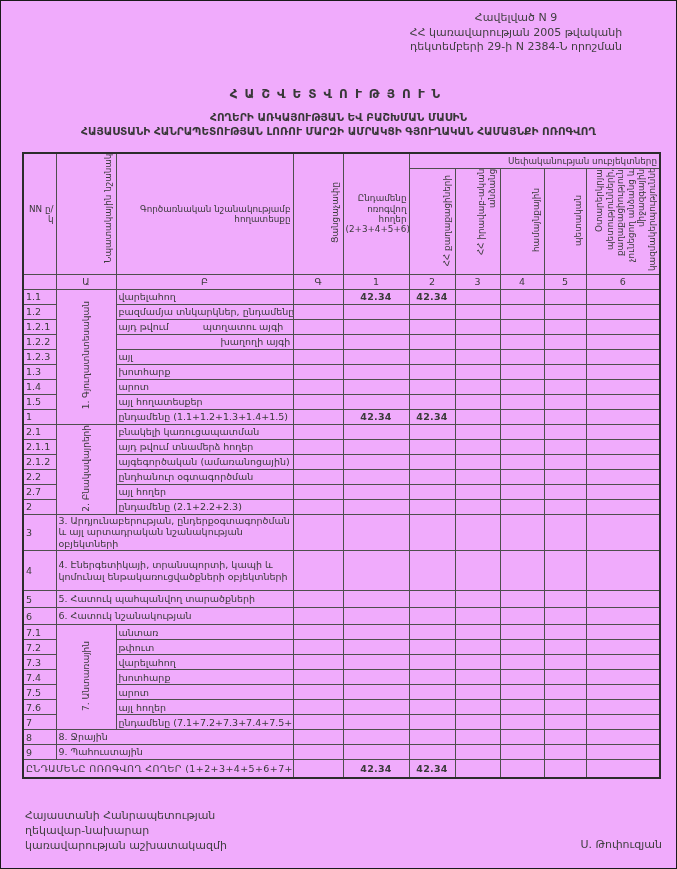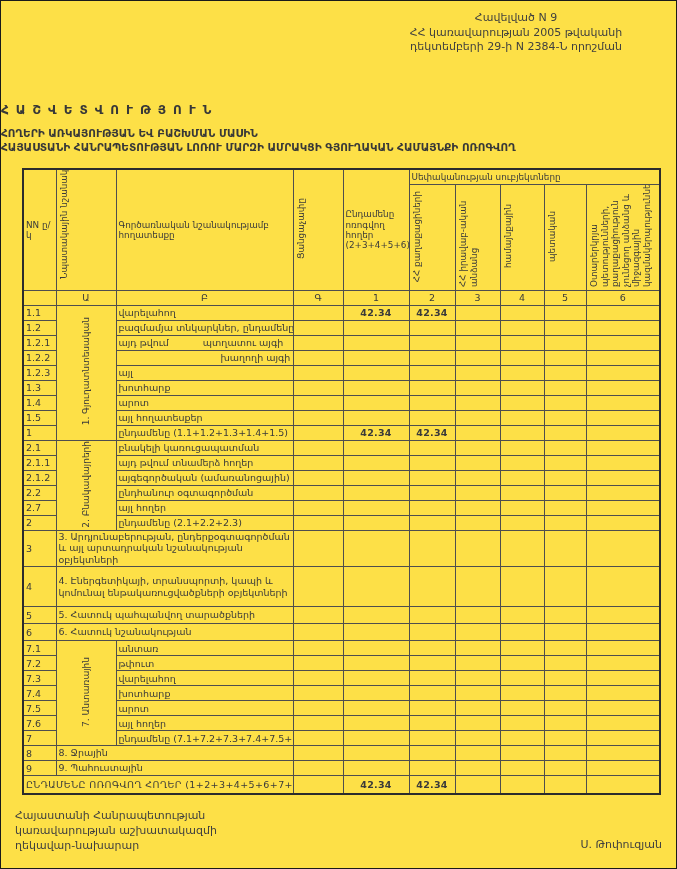--- a/index.html
+++ b/index.html
@@ -1,56 +1,56 @@
 <!DOCTYPE html>
 <html><head>
 <meta charset="utf-8">
 <style>
   * { margin: 0; padding: 0; box-sizing: border-box; }
   html,body { background:#e8e8e8; }
   .page {
     position: relative;
     width: 677px; height: 869px;
-    background: #fde047;
+    background: #f0abfc;
     border: 1px solid #1a1a1a;
     font-family: "DejaVu Sans", sans-serif;
     color: #3a3a3a;
     overflow: hidden;
   }
   
   .appendix {
     margin: 10px 10px 0 auto;
     width: 300px;
     text-align: center;
     font-size: 11px;
     line-height: 1.32;
     color: #3f3f3f;
   }
   
-  .title-block { margin-top: 48px; color: #383838; }
+  .title-block { margin-top: 32px; text-align: center; color: #383838; }
   .title-main { font-size: 12px; font-weight: bold; letter-spacing: 7px; }
   .title-sub { margin-top: 9px; font-size: 10.5px; font-weight: bold; line-height: 1.35; }
 
   
   table.report {
     margin: 14px 0 0 21px;
     border-collapse: collapse;
     table-layout: fixed;
     width: 637px;
     border: 2px solid #2c2c2c;
   }
   table.report th, table.report td {
     border: 1px solid #4e4e4e;
     font-size: 9.5px;
     color: #3a3a3a;
     overflow: hidden;
     padding: 0 2px;
     vertical-align: middle;
   }
-  table.report th { font-weight: normal; text-align: left; font-size: 8.8px; line-height: 1.15; }
+  table.report th { font-weight: normal; text-align: right; font-size: 8.8px; line-height: 1.15; }
   tr.hrow1 { height: 16px; }
   tr.hrow2 th { height: 104px; }
   tr.index-row td { height: 15px; text-align: center; font-size: 9.5px; }
   tbody tr { height: 15px; }
   td.num-cell { text-align: left; font-size: 9px; padding: 0; }
   td.group-cell { text-align: center; padding: 0; }
   td.row-label { text-align: left; padding-left: 4px; white-space: nowrap; }
   td.row-label.wrap { white-space: normal; line-height: 1.25; }
   td.val-cell { text-align: center; font-size: 9.5px; font-weight: bold; letter-spacing: 0.3px; }
   td.total-label { text-align: center; font-size: 9.5px; letter-spacing: 0.4px; }
@@ -64,21 +64,21 @@
     max-height: 100px;
   }
   .vtext.multi { white-space: normal; max-height: 102px; }
   .vtext.gv { font-size: 9px; max-height: 200px; }
   .split-label { display: inline-block; margin-left: 34px; }
   .indent-label { padding-left: 104px !important; }
 
   
   .footer {
     position: absolute;
-    left: 14px; right: 14px; bottom: 14px;
+    left: 24px; right: 14px; bottom: 14px;
     display: flex; justify-content: space-between; align-items: flex-end;
     font-size: 11px; line-height: 1.35; color: #3f3f3f;
   }
   .signature { font-size: 11px; white-space: nowrap; padding-bottom: 1px; }
 </style>
 </head>
 <body>
 
 <div class="page">
 
@@ -459,19 +459,19 @@
           <td class="val-cell"></td>
           <td class="val-cell"></td>
           <td class="val-cell"></td>
         </tr>
       </tbody>
   </table>
 
   <div class="footer">
     <div>
       <div>Հայաստանի Հանրապետության</div>
+      <div>ղեկավար-նախարար</div>
       <div>կառավարության աշխատակազմի</div>
-      <div>ղեկավար-նախարար</div>
     </div>
     <div class="signature">Ս. Թոփուզյան</div>
   </div>
 
 </div>
 
 </body></html>

